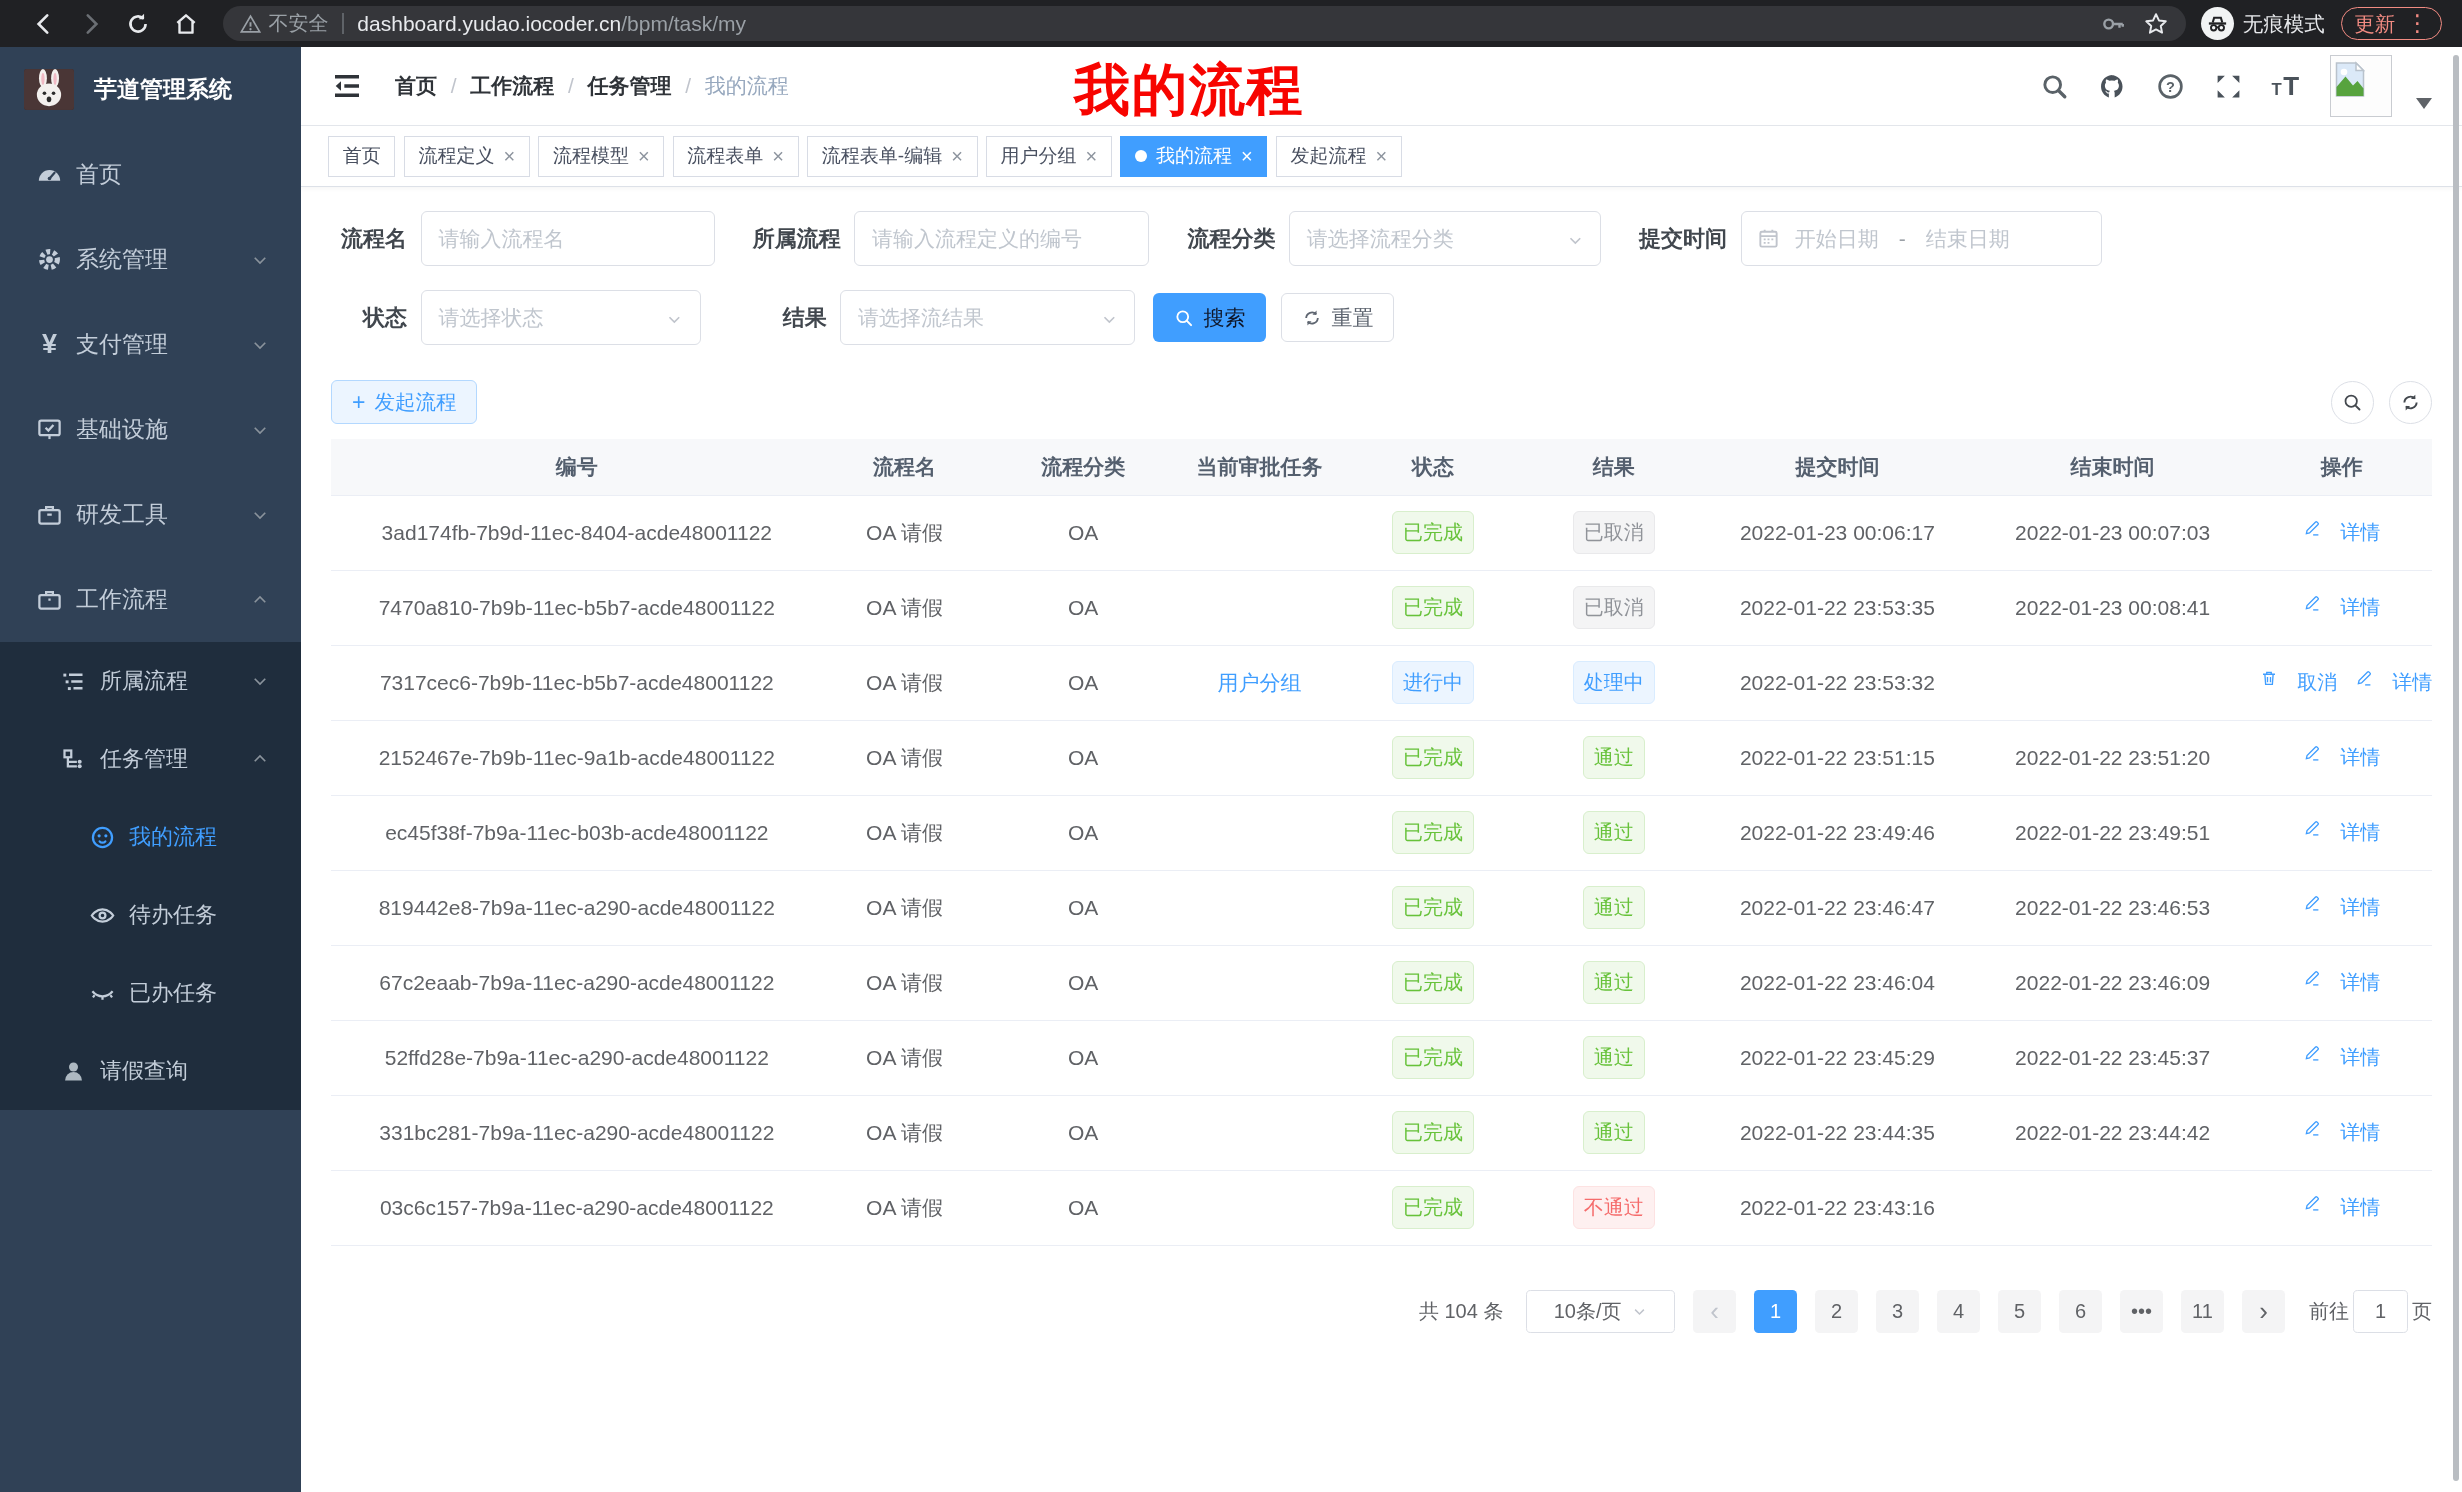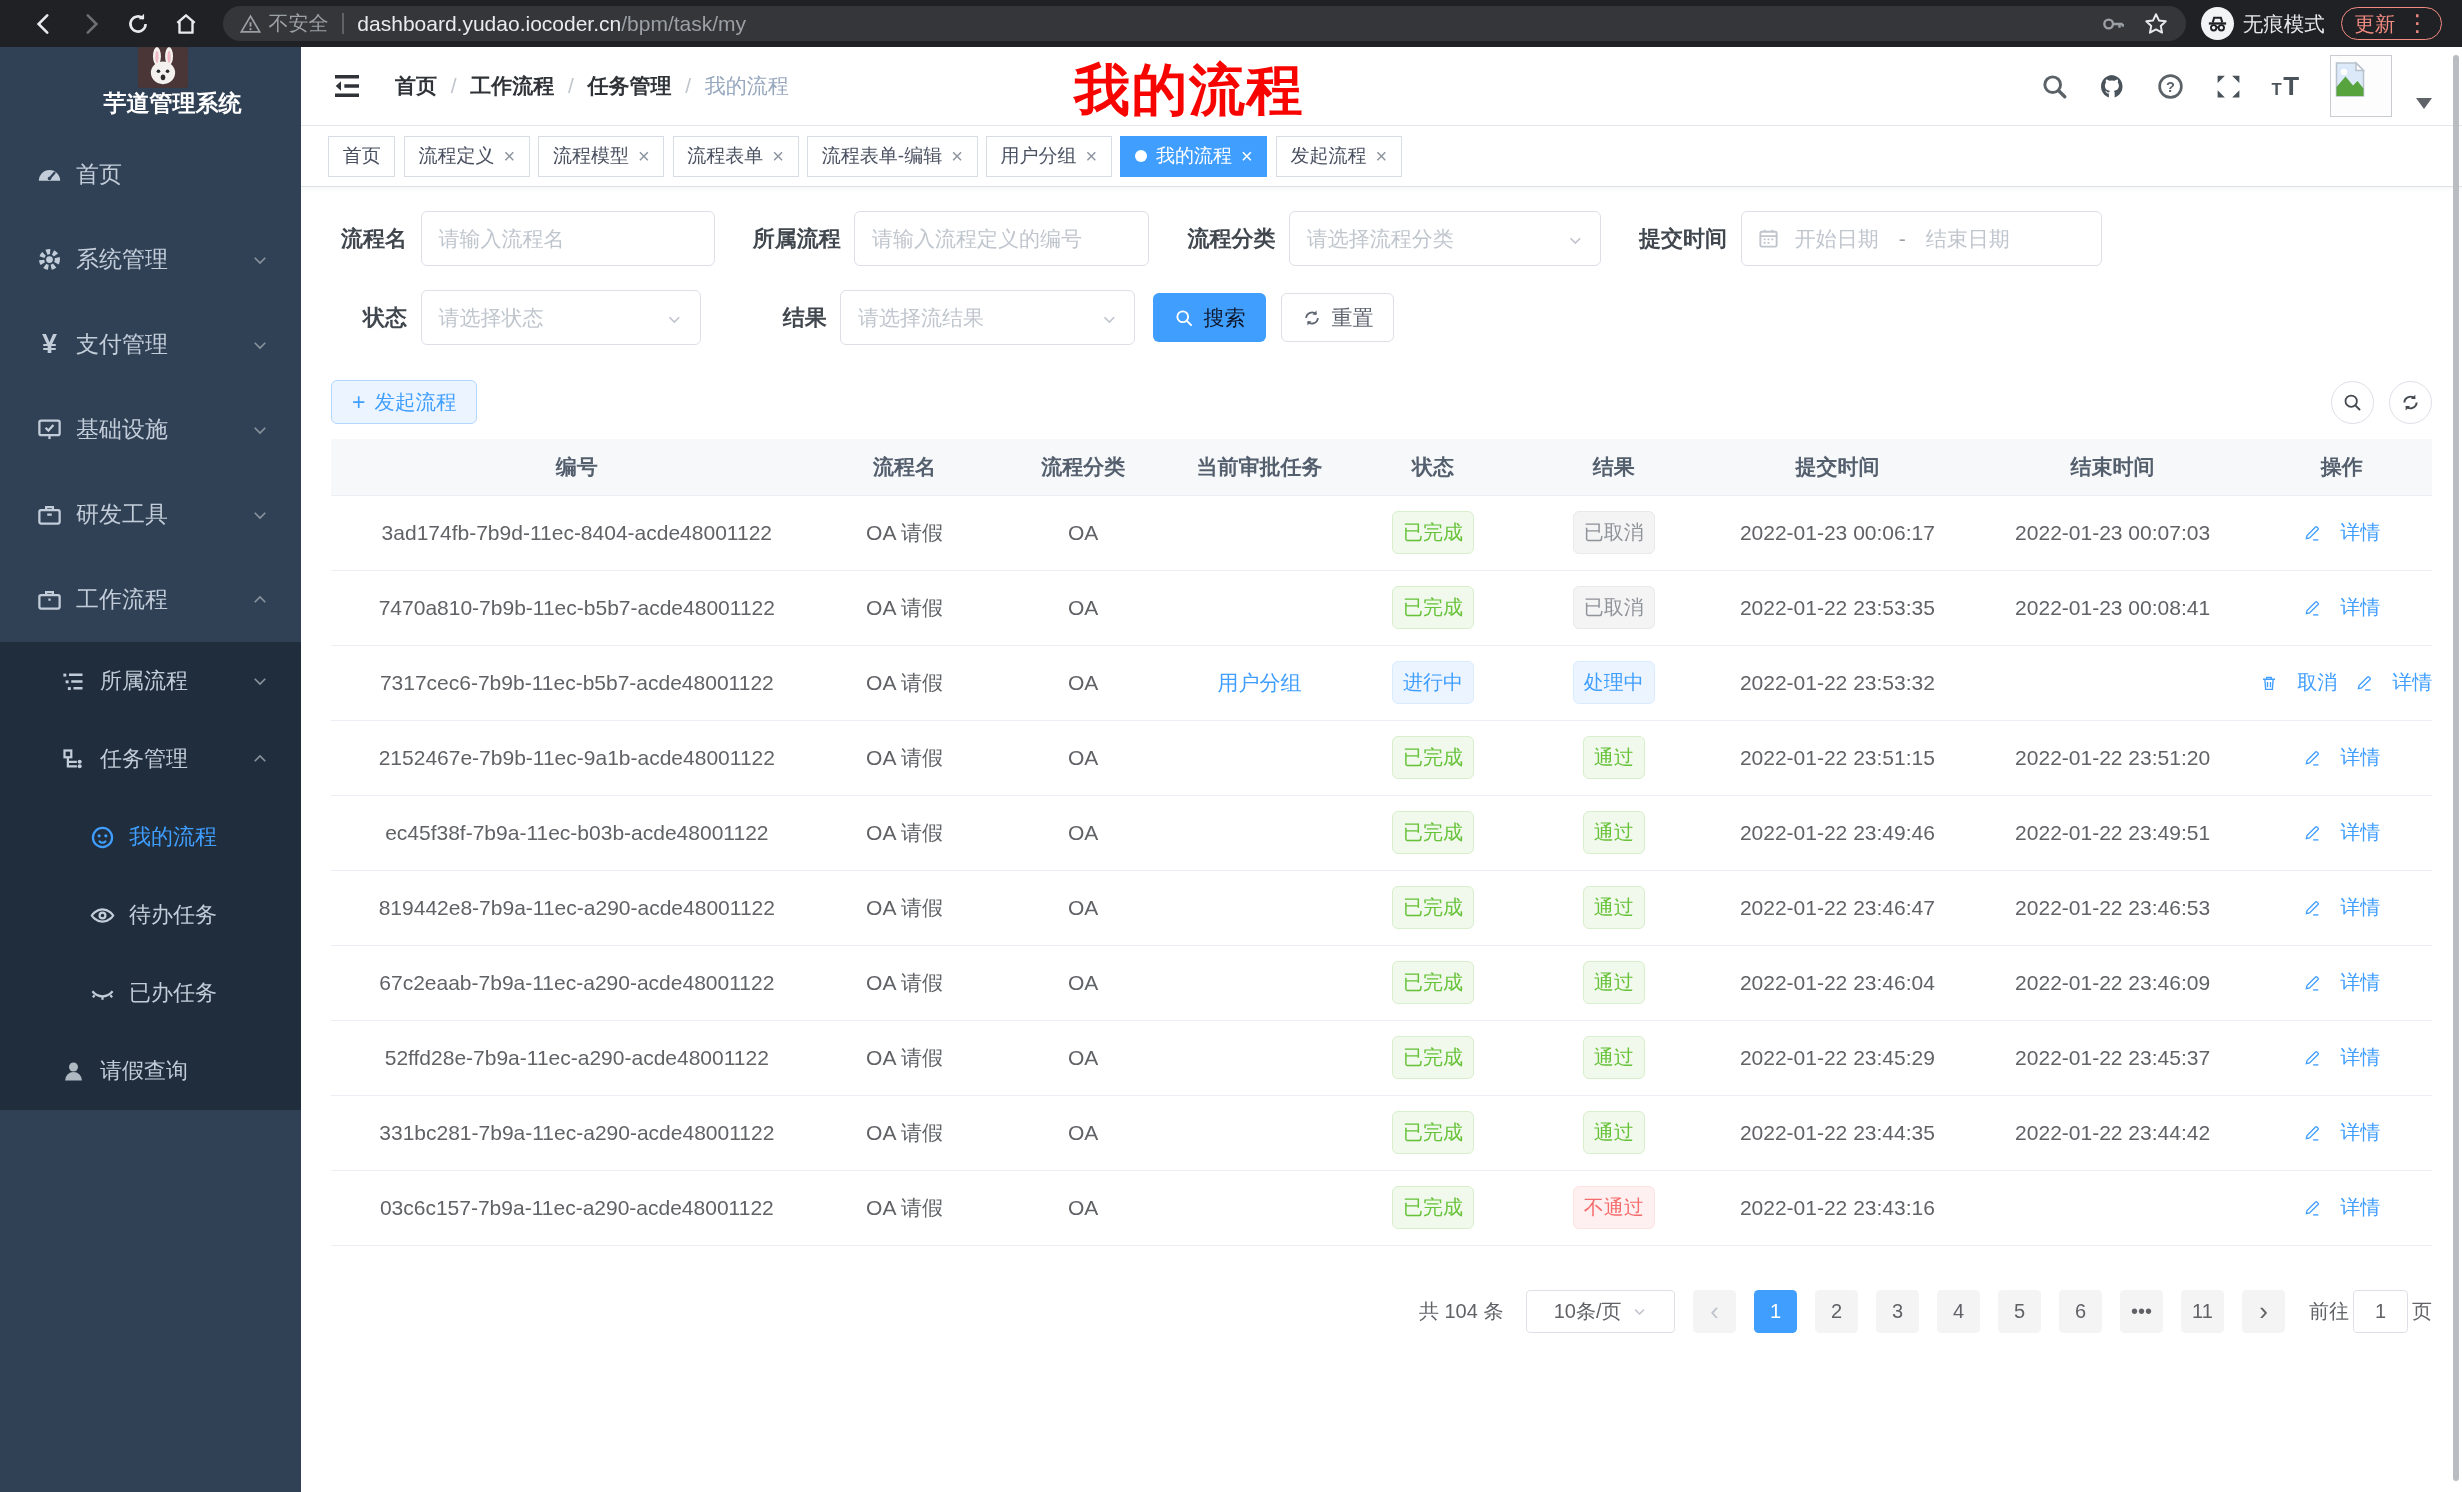--- a/index.html
+++ b/index.html
@@ -21,21 +21,21 @@
   .url .path { color:#9aa0a6; }
   .omni-right { margin-left:auto; display:flex; align-items:center; gap:16.7px; }
   .incog { display:flex; align-items:center; gap:9px; color:#e8eaed; font-size:20.5px; flex:none; margin-right:16.7px; }
   .incog-circle { width:33px; height:33px; border-radius:50%; background:#f1f3f4; display:flex; align-items:center; justify-content:center; }
   .update-pill { flex:none; height:33px; border:1.5px solid #f28b82; border-radius:16.7px; color:#f28b82;
     display:flex; align-items:center; gap:10.7px; padding:0 12px; font-size:20.5px; }
   .vdots { font-size:23px; line-height:1; letter-spacing:0; }
 
   
   .sidebar { position:absolute; left:0; top:47px; width:301px; bottom:0; background:#304156; z-index:10; }
-  .logo-row { height:85px; display:flex; align-items:center; padding-left:24px;flex-direction:column; }
+  .logo-row { height:85px; display:flex; align-items:center; padding-left:24px; }
   .logo-img { width:50px; height:41px; border-radius:3px; overflow:hidden; flex:none; background:#3a2b2b; }
   .logo-title { color:#fff; font-size:23px; font-weight:bold; margin-left:20px; white-space:nowrap; }
   .menu-item { height:85px; display:flex; align-items:center; padding-left:35px; position:relative;
     color:#c3cdd9; font-size:23px; cursor:pointer; }
   .menu-item .m-ic { width:29px; height:29px; margin-right:12px; flex:none; display:flex; align-items:center; justify-content:center; }
   .m-ic svg { width:27px; height:27px; display:block; }
   .chev { position:absolute; right:32px; width:18px; height:18px; }
   .chev svg { width:18px; height:18px; display:block; }
   .submenu { background:#1f2d3d; }
   .submenu .menu-item { height:78px; font-size:22px; }
@@ -117,21 +117,21 @@
     text-align:center; border-bottom:0.8px solid #ebeef5; }
   .proc td { height:75px; text-align:center; font-size:21px; color:#606266;
     border-bottom:0.8px solid #ebeef5; white-space:nowrap; overflow:hidden; }
   .badge { display:inline-block; height:43px; line-height:41px; padding:0 10px; border-radius:6px;
     font-size:20px; border:0.8px solid transparent; }
   .badge-success { background:#f0f9eb; border-color:#d8efcc; color:#67c23a; }
   .badge-info    { background:#f4f4f5; border-color:#e9e9eb; color:#909399; }
   .badge-primary { background:#ecf5ff; border-color:#d9ecff; color:#409eff; }
   .badge-danger  { background:#fef0f0; border-color:#fde2e2; color:#f56c6c; }
   .link-blue { color:#409eff; cursor:pointer; }
-  .op-link { color:#409eff; font-size:20px; display:inline-flex; align-items:center; gap:19px;
+  .op-link { color:#409eff; font-size:20px; display:inline-flex; gap:19px;
     cursor:pointer; margin:13px 9px; white-space:nowrap; }
   .op-svg { width:18px; height:18px; }
 
   
   .pagination { margin-top:44px; display:flex; align-items:center; justify-content:flex-end; gap:18px; font-size:20px; color:#606266; }
   .pg-total { margin-right:4.6px; }
   .pg-size { width:149px; height:43px; border:0.8px solid #dcdfe6; border-radius:4.6px; display:flex;
     align-items:center; justify-content:center; gap:10.7px; color:#606266; cursor:pointer; }
   .pg-size svg { width:15px; height:15px; color:#c0c4cc; }
   .pg-btn { min-width:43px; height:43px; border-radius:4.6px; background:#f4f4f5; color:#606266;

